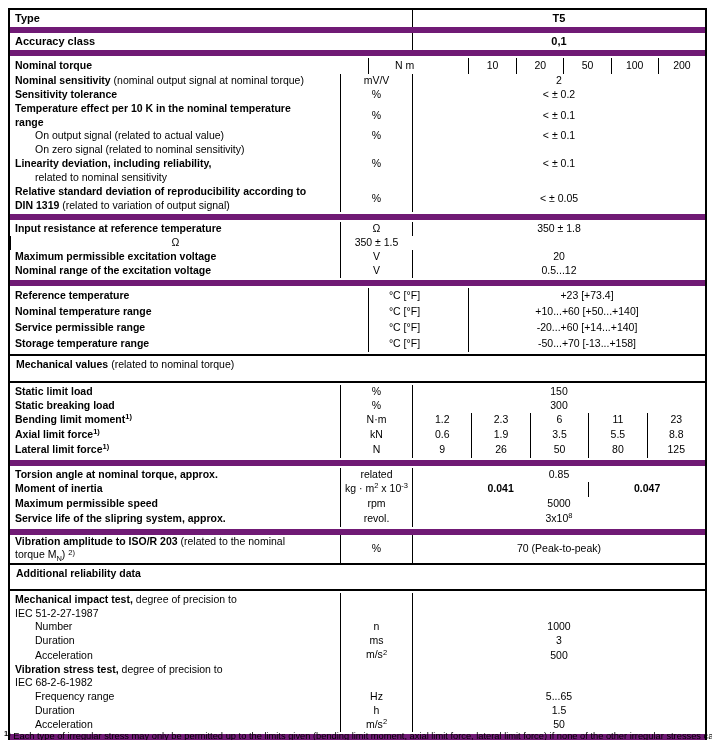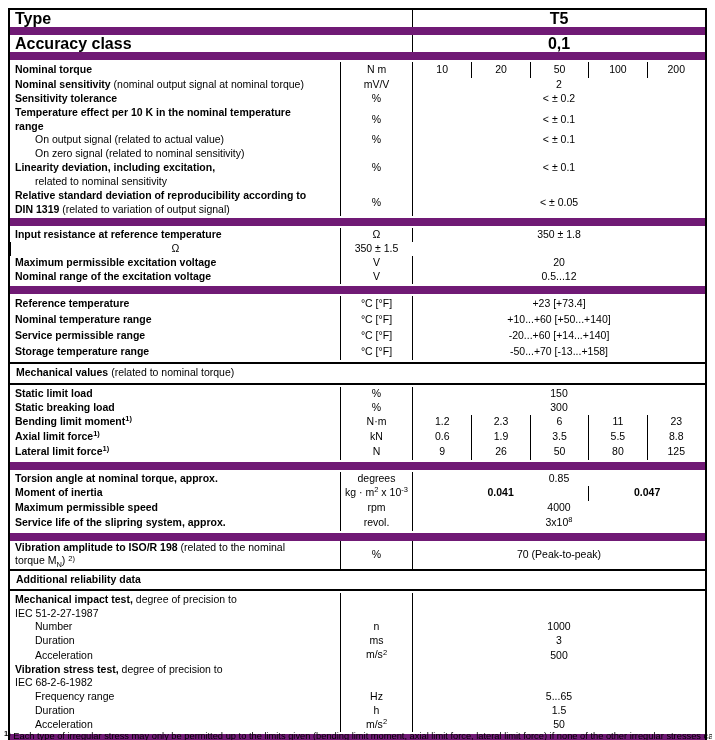--- a/index.html
+++ b/index.html
@@ -4,47 +4,47 @@
 <style>
   * { box-sizing: border-box; }
   html,body { margin:0; padding:0; }
   body {
     width:715px; height:740px; overflow:hidden; position:relative;
     background:#ffffff; color:#000;
     font-family:"Liberation Sans","DejaVu Sans",sans-serif;
     font-size:10.5px; line-height:13.5px;
   }
   .tbl { position:absolute; left:8px; top:8px; width:699px; border:2px solid #000; background:#fff; }
-  .sec { border-top:8px solid #701a75; }
+  .sec { border-top:6px solid #701a75; }
   .sec.first { border-top:none; }
   .sec.padv { padding:2px 0; }
   .row { display:grid; grid-template-columns:330px 72px auto; align-items:center; min-height:14px; }
-  .row.merged { grid-template-columns:402px auto; min-height:17px; font-size:16px; }
-  .row.h16 { min-height:16px; }
+  .row.merged { grid-template-columns:402px auto; min-height:17px; font-size:11px; }
+  .row.h16 { min-height:16px;gap:28px; }
   .row.h15 { min-height:15px; }
   .row.h17 { min-height:17px; }
   .row.h27 { min-height:27px; }
   .name { padding:0 4px 0 5px; }
   .name.sub { padding-left:25px; }
   .unit, .vals {
     align-self:stretch; border-left:1.5px solid #000;
     display:flex; align-items:center; justify-content:center; text-align:center;
   }
   .vals.cols { display:grid; grid-template-columns:repeat(5,1fr); align-items:stretch; }
   .vc { display:flex; align-items:center; justify-content:center; border-left:1.5px solid #000; }
   .vc:first-child { border-left:none; }
   .vals.split { display:grid; align-items:stretch;font-weight:bold; }
   .vals.split .vh { display:flex; align-items:center; justify-content:center; }
   .vals.split .vh + .vh { border-left:1.5px solid #000; }
   .split.inertia { grid-template-columns:3fr 2fr; }
   .split.weight  { grid-template-columns:2fr 3fr; }
   .b { font-weight:bold; }
   .bar {
     border-top:2px solid #000; border-bottom:2px solid #000;
-    padding:2px 0 3px 6px; min-height:18px;
+    padding:2px 0 9px 6px; min-height:18px;
   }
   .sp { font-size:7.5px; position:relative; top:-3.5px; }
   .sb { font-size:7.5px; position:relative; top:2.5px; }
   .footnote {
     position:absolute; left:4px; top:730px; width:708px;
     font-size:9.3px; white-space:nowrap; overflow:hidden;
   }
 </style>
 </head>
 <body>
@@ -103,21 +103,21 @@
       <div class="name sub">On output signal (related to actual value)</div>
       <div class="unit">%</div>
       <div class="vals">&lt; ± 0.1</div>
     </div>
     <div class="row">
       <div class="name sub">On zero signal (related to nominal sensitivity)</div>
       <div class="unit"></div>
       <div class="vals"></div>
     </div>
     <div class="row">
-      <div class="name"><span class="b">Linearity deviation, including excitation,</span></div>
+      <div class="name"><span class="b">Linearity deviation, including reliability,</span></div>
       <div class="unit">%</div>
       <div class="vals">&lt; ± 0.1</div>
     </div>
     <div class="row">
       <div class="name sub">related to nominal sensitivity</div>
       <div class="unit"></div>
       <div class="vals"></div>
     </div>
     <div class="row h27">
       <div class="name">
@@ -220,51 +220,51 @@
         <div class="vc">50</div>
         <div class="vc">80</div>
         <div class="vc">125</div>
       </div>
     </div>
   </div>
 
   <div class="sec padv">
     <div class="row">
       <div class="name"><span class="b">Torsion angle at nominal torque, approx.</span></div>
-      <div class="unit">degrees</div>
+      <div class="unit">related</div>
       <div class="vals">0.85</div>
     </div>
     <div class="row h15">
       <div class="name"><span class="b">Moment of inertia</span></div>
       <div class="unit">
           <span><span>kg · m</span><span class="sp">2</span><span> x 10</span><span class="sp">-3</span></span>
         </div>
       <div class="vals split inertia">
         <div class="vh">0.041</div>
         <div class="vh">0.047</div>
       </div>
     </div>
     <div class="row h15">
       <div class="name"><span class="b">Maximum permissible speed</span></div>
       <div class="unit">rpm</div>
-      <div class="vals">4000</div>
+      <div class="vals">5000</div>
     </div>
     <div class="row h15">
       <div class="name"><span class="b">Service life of the slipring system, approx.</span></div>
       <div class="unit">revol.</div>
       <div class="vals">
           <span><span>3x10</span><span class="sp">8</span></span>
         </div>
     </div>
   </div>
 
   <div class="sec">
     <div class="row h27">
       <div class="name">
-        <div><span class="b">Vibration amplitude to ISO/R 198</span><span> (related to the nominal</span></div>
+        <div><span class="b">Vibration amplitude to ISO/R 203</span><span> (related to the nominal</span></div>
         <div><span>torque M</span><span class="sb">N</span><span>) </span><span class="sp">2)</span></div>
       </div>
       <div class="unit">%</div>
       <div class="vals">70 (Peak-to-peak)</div>
     </div>
   </div>
 
   <div class="bar">
     <span class="b">Additional reliability data</span>
   </div>

